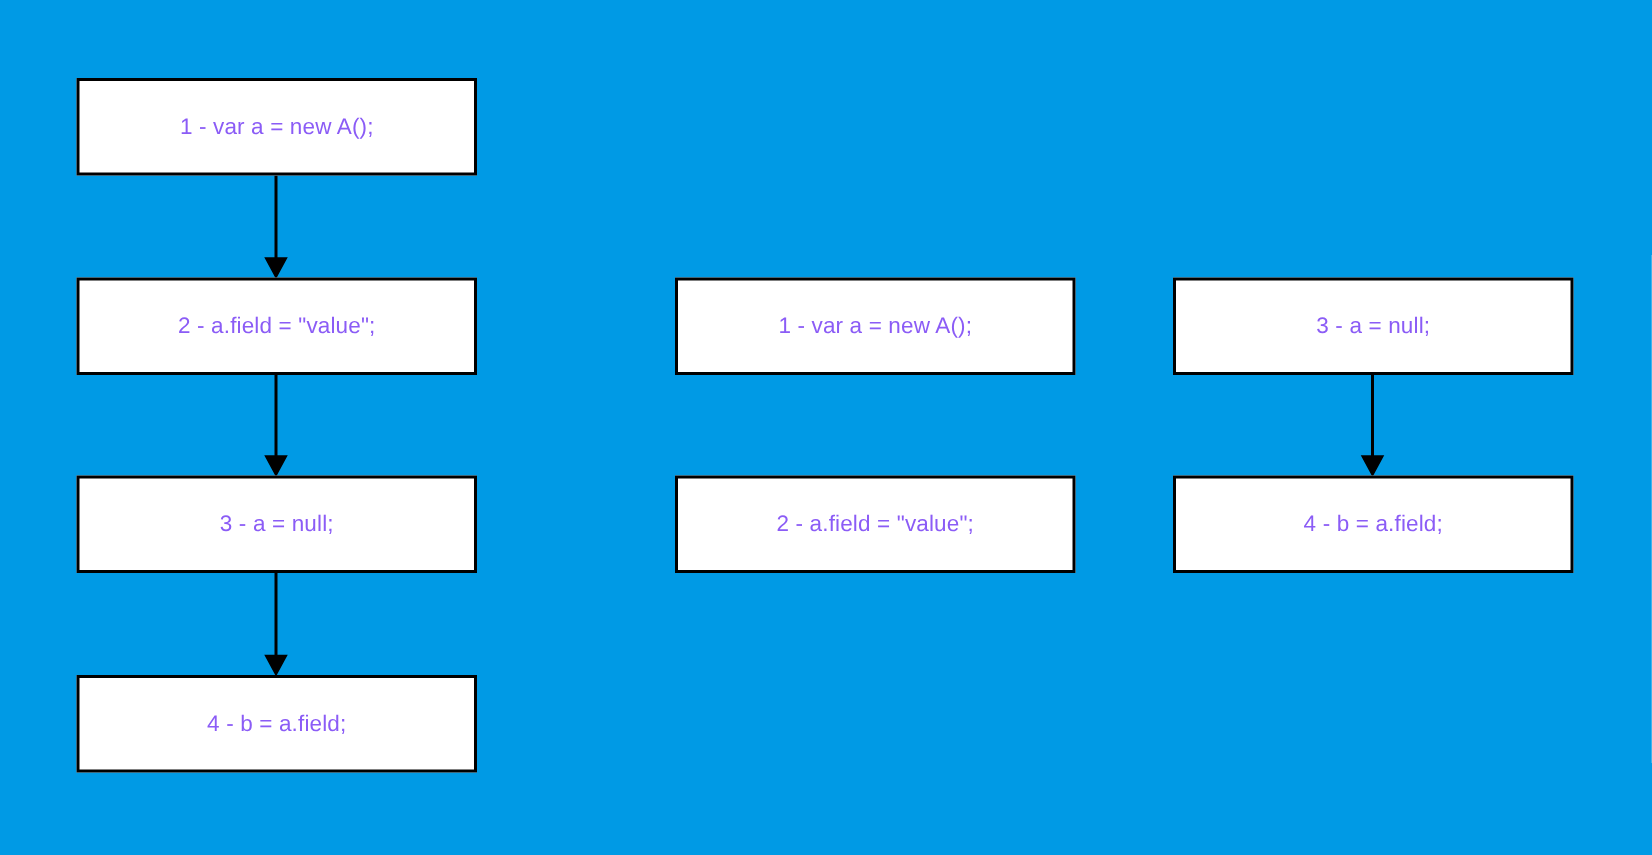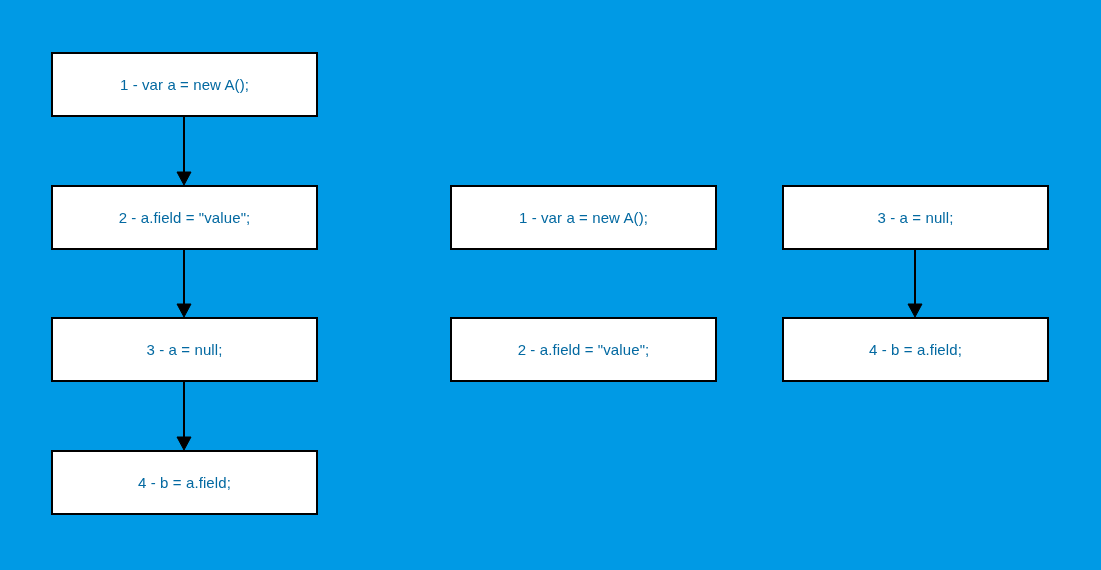--- a/index.html
+++ b/index.html
@@ -19,21 +19,21 @@
     background: #009ae5;
   }
   .node {
     position: absolute;
     box-sizing: border-box;
     background: #ffffff;
     border: 2px solid #000000;
     display: flex;
     align-items: center;
     justify-content: center;
-    color: #0369a1;
+    color: #8b5cf6;
     font-family: "Liberation Sans", sans-serif;
     font-size: 15px;
     line-height: 1.2;
     letter-spacing: 0.1px;
     white-space: nowrap;
   }
   .edge {
     position: absolute;
     overflow: visible;
     pointer-events: none;

